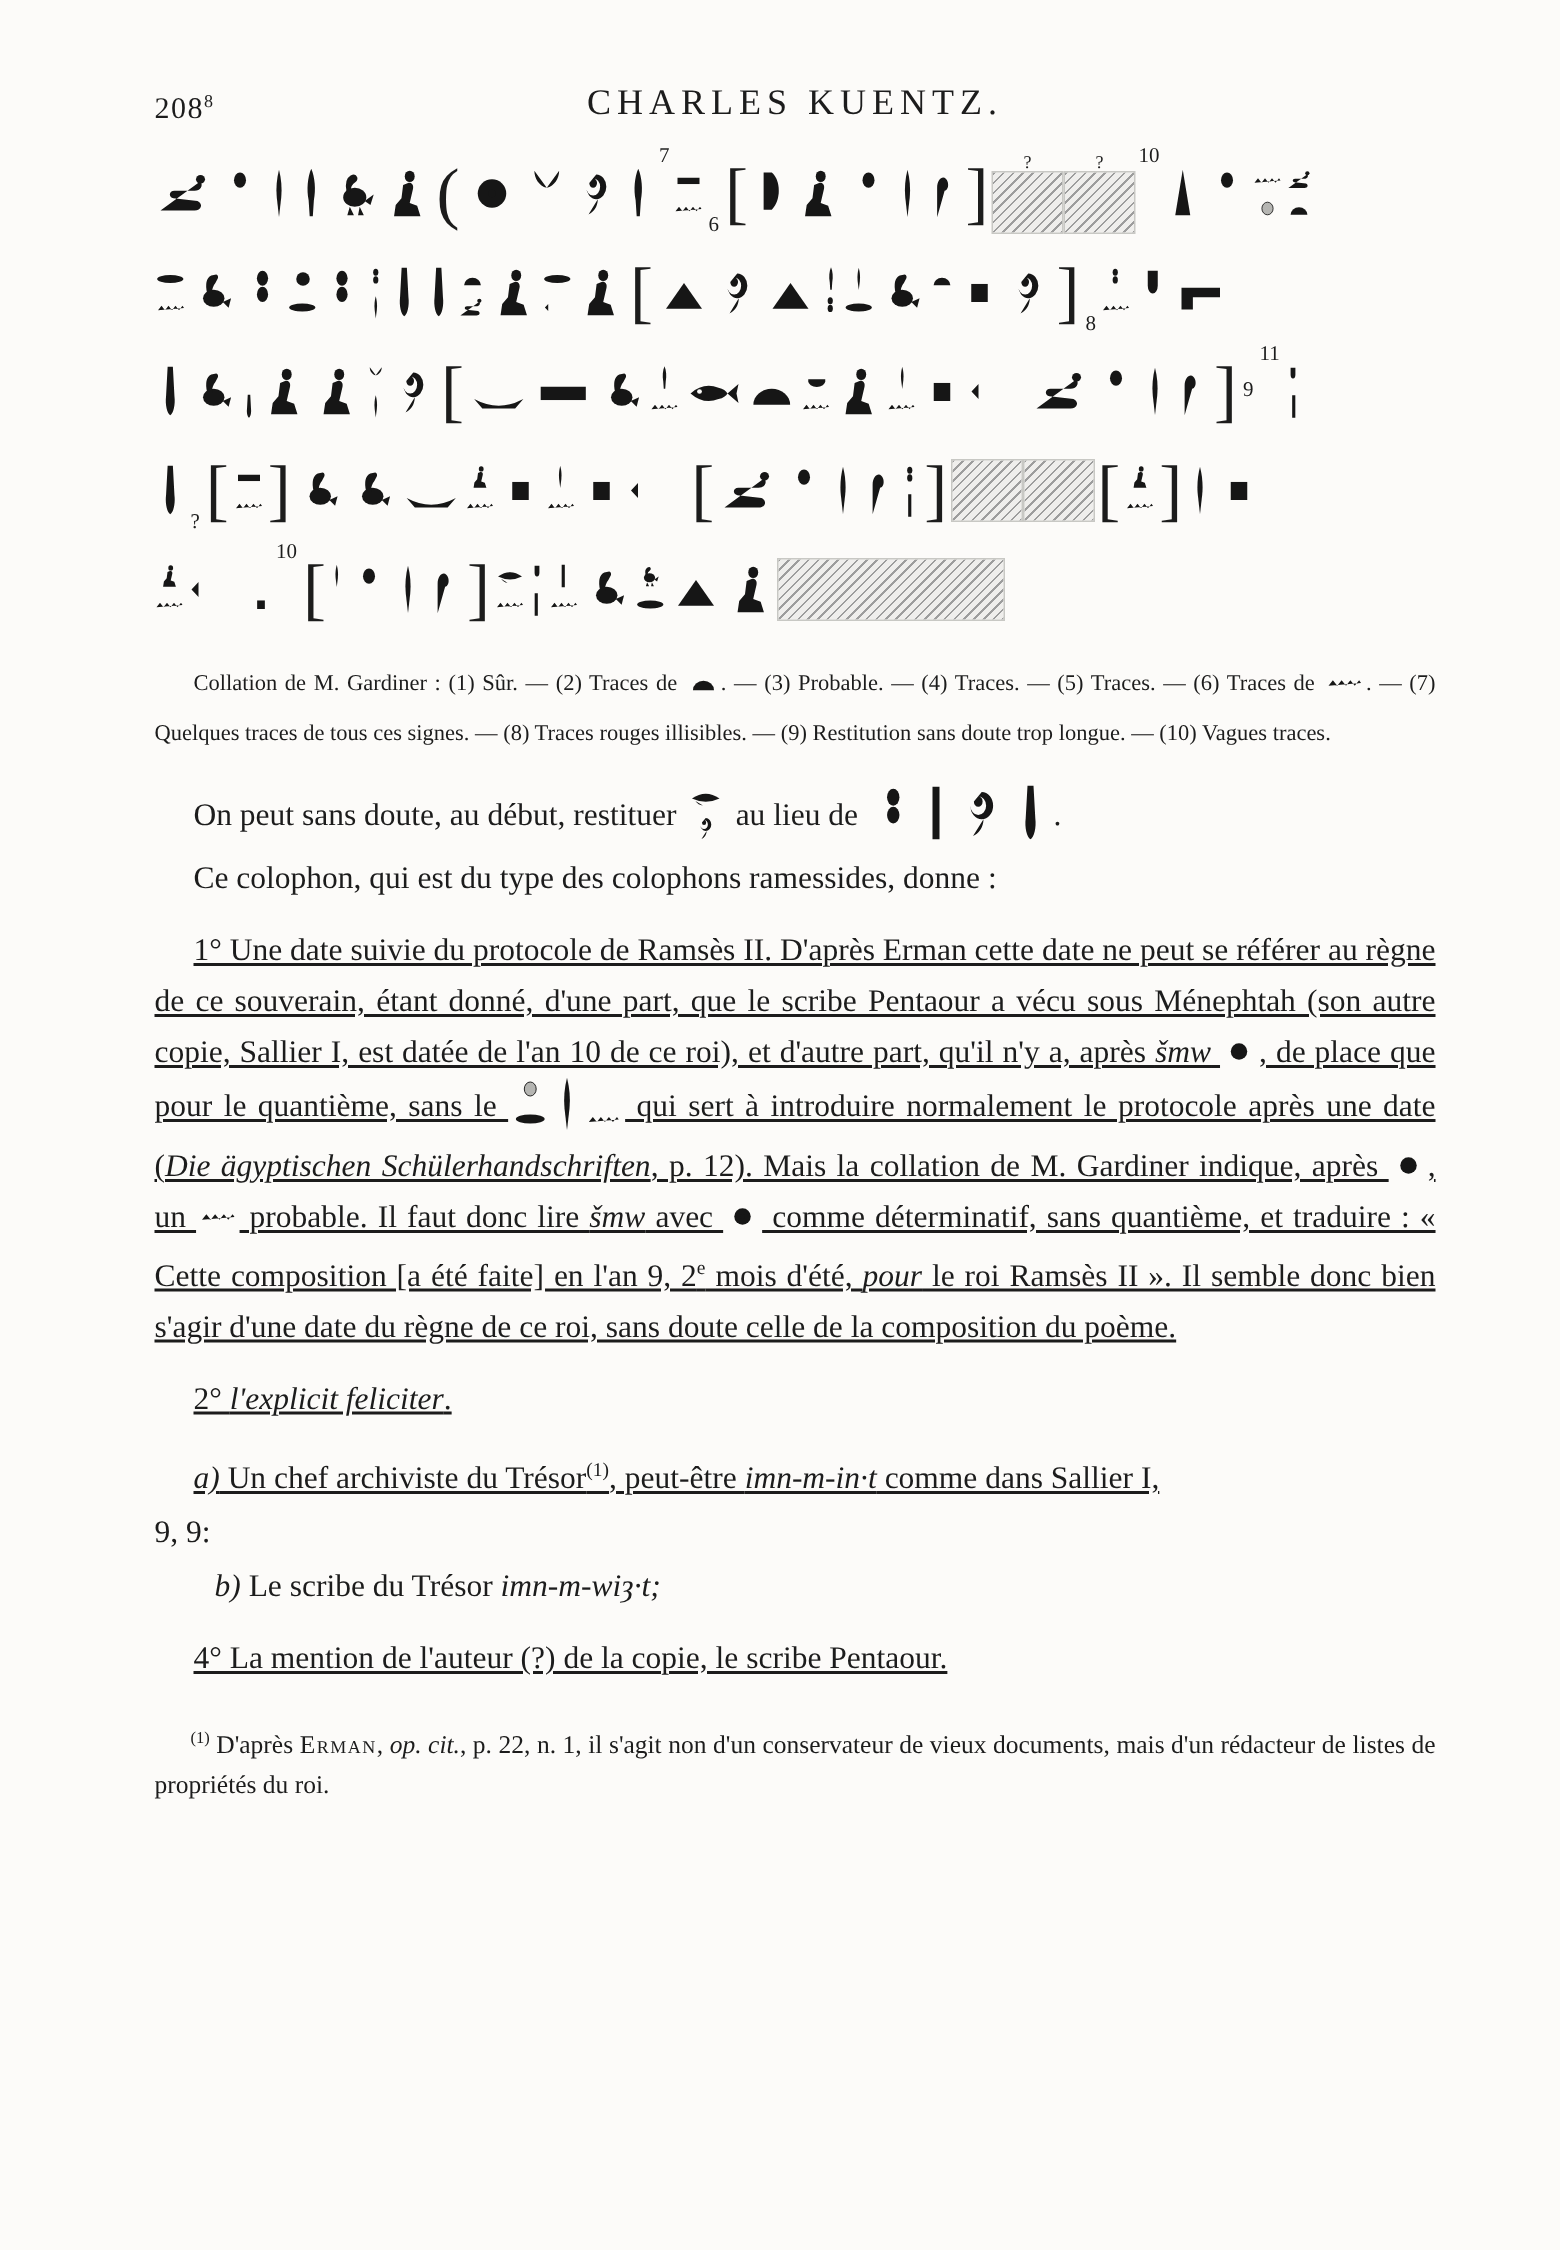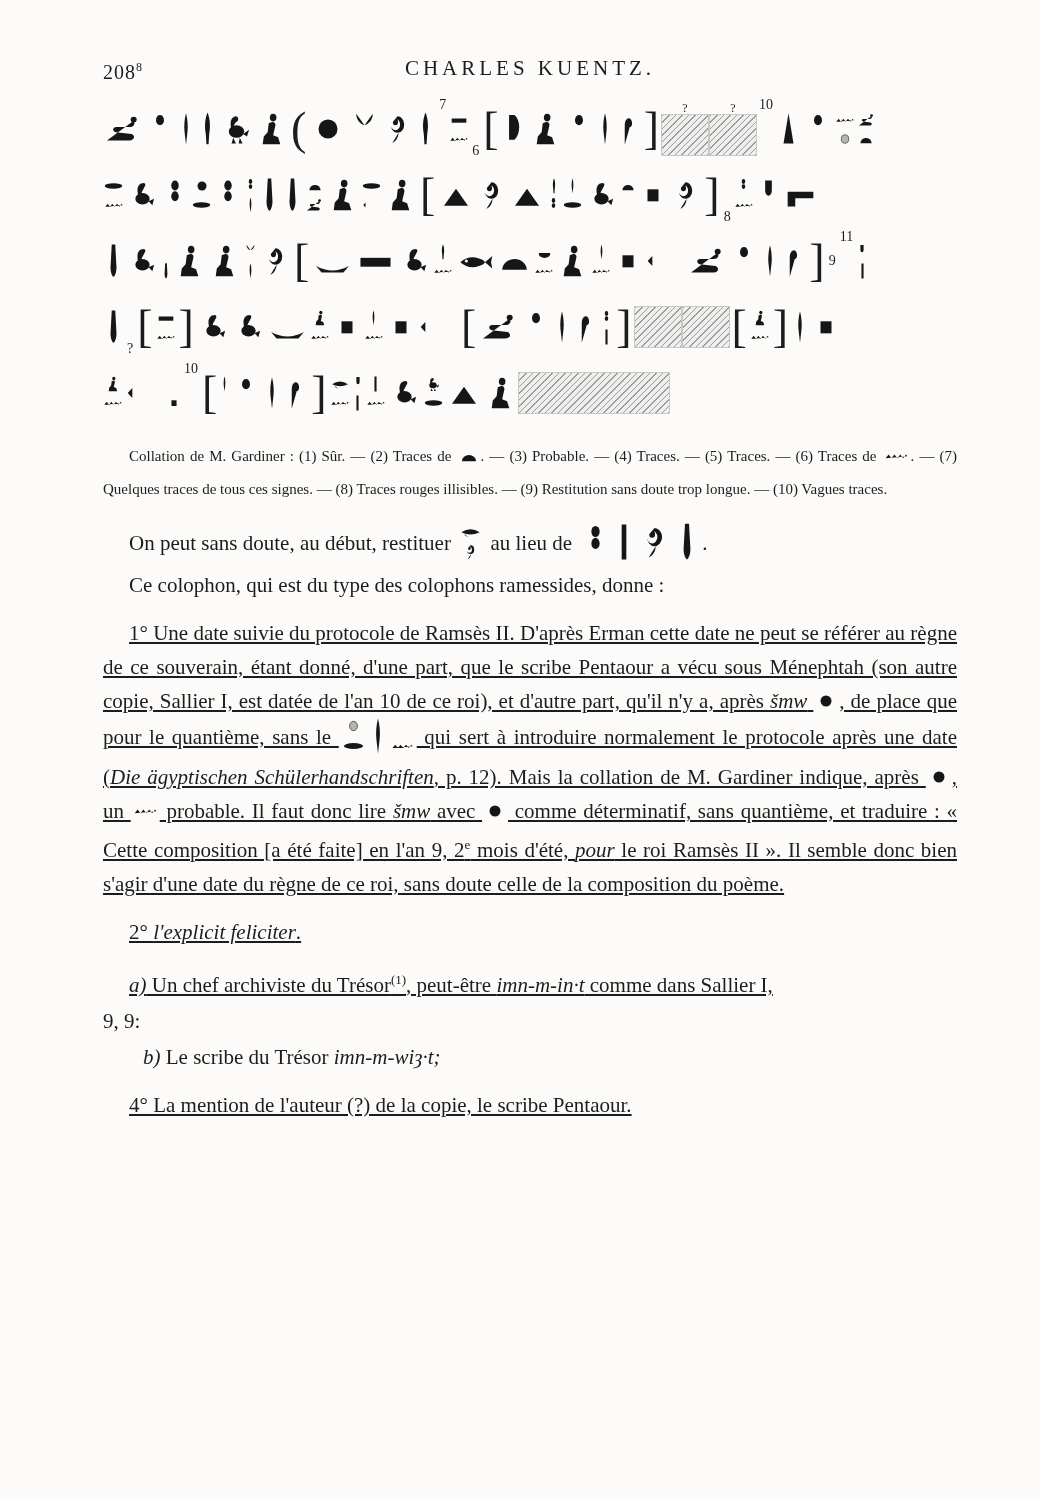--- a/index.html
+++ b/index.html
@@ -11,21 +11,21 @@
     position:relative;
     overflow:hidden;
   }
   .page{padding:56px 83px 0 103px;}
 
   
   .phead{position:relative;height:30px;margin-bottom:4px;}
   .pnum{position:absolute;left:0;top:4px;font-size:20px;letter-spacing:1px;}
   .pnum sup{font-size:12px;}
   .rhead{position:absolute;left:0;right:0;text-align:center;top:0;
-         font-size:21px;letter-spacing:4px;}
+         font-size:24px;letter-spacing:4px;}
 
   
   .hiero{margin-top:10px;margin-bottom:6px;}
   .hline{display:flex;align-items:center;gap:2px;height:66px;overflow:hidden;}
   .hsym{display:block;flex:none;}
   .hsym *{fill:#161616;}
   .hstack{display:flex;flex-direction:column;align-items:center;justify-content:center;gap:1px;flex:none;}
   .hbr{font-size:46px;line-height:40px;font-weight:400;flex:none;padding:0 1px;
        font-family:"Liberation Serif",serif;}
   .hn{font-size:14px;flex:none;line-height:14px;padding:0 1px;}
@@ -755,14 +755,15 @@
           <use href="#g-sundot"></use>
         </svg>
       </span> comme déterminatif, sans quantième, et traduire : « Cette composition [a été faite] en l'an 9, 2<sup>e</sup> mois d'été, <i>pour</i> le roi Ramsès II ». Il semble donc bien s'agir d'une date du règne de ce roi, sans doute celle de la composition du poème.</p>
 
   <p class="para gap-top nojust">2° <i>l'explicit feliciter</i>.</p>
   <p class="para gap-top"><i>a)</i> Un chef archiviste du Trésor<sup>(1)</sup>, peut-être <i>imn-m-in·t</i> comme dans Sallier I,</p>
   <p class="para cont nojust">9, 9:</p>
   <p class="para subitem nojust"><i>b)</i> Le scribe du Trésor <i>imn-m-wiȝ·t;</i></p>
   <p class="para gap-top nojust">4° La mention de l'auteur (?) de la copie, le scribe Pentaour.</p>
 
+  <p class="footnote"><sup>(1)</sup> D'après <span class="sc">Erman</span>, <i>op. cit.</i>, p. 22, n. 1, il s'agit non d'un conservateur de vieux documents, mais d'un rédacteur de listes de propriétés du roi.</p>
 
 </div>
 
 </body></html>

